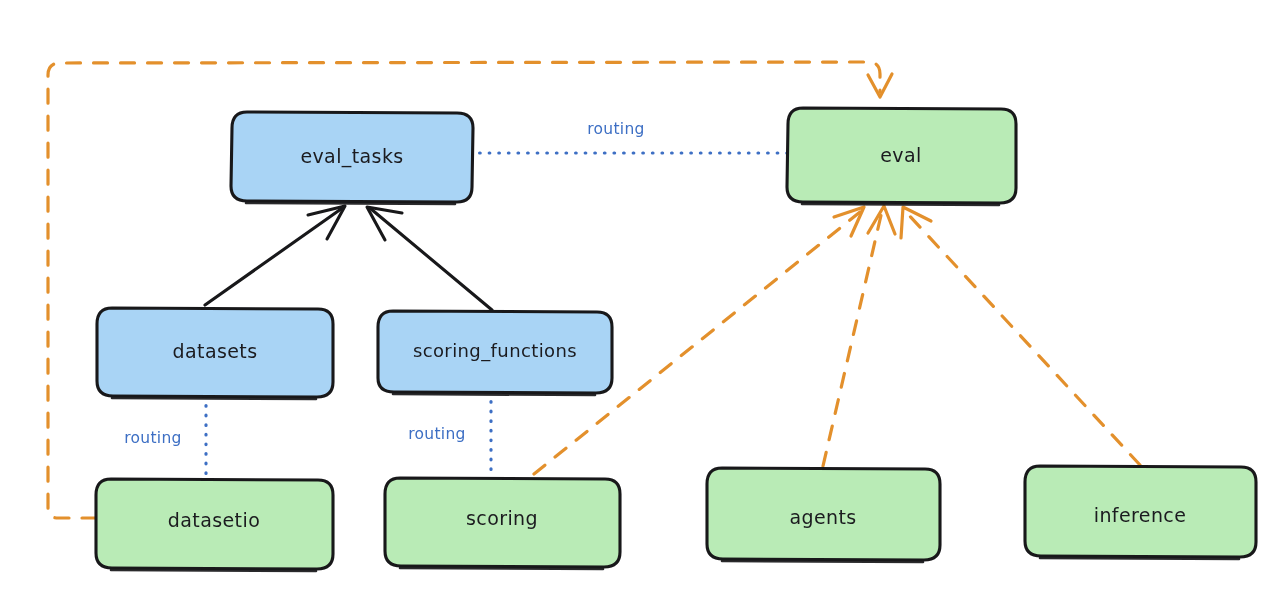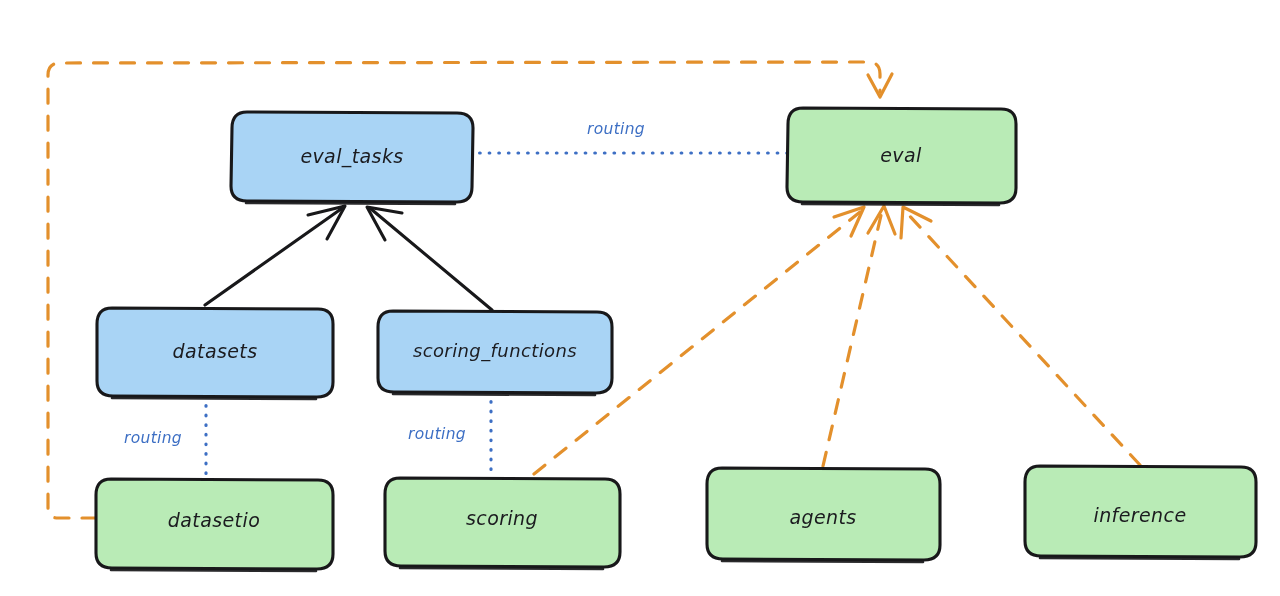--- a/index.html
+++ b/index.html
@@ -9,21 +9,20 @@
   }
   body {
     font-family: "DejaVu Sans", sans-serif;
   }
   #canvas {
     position: relative;
     width: 1280px;
     height: 596px;
     background: #ffffff;
     overflow: hidden;
-    font-style: italic;
   }
   #diagram-svg {
     position: absolute;
     top: 0;
     left: 0;
     width: 1280px;
     height: 596px;
   }
   .node-label {
     font-family: "DejaVu Sans", sans-serif;

